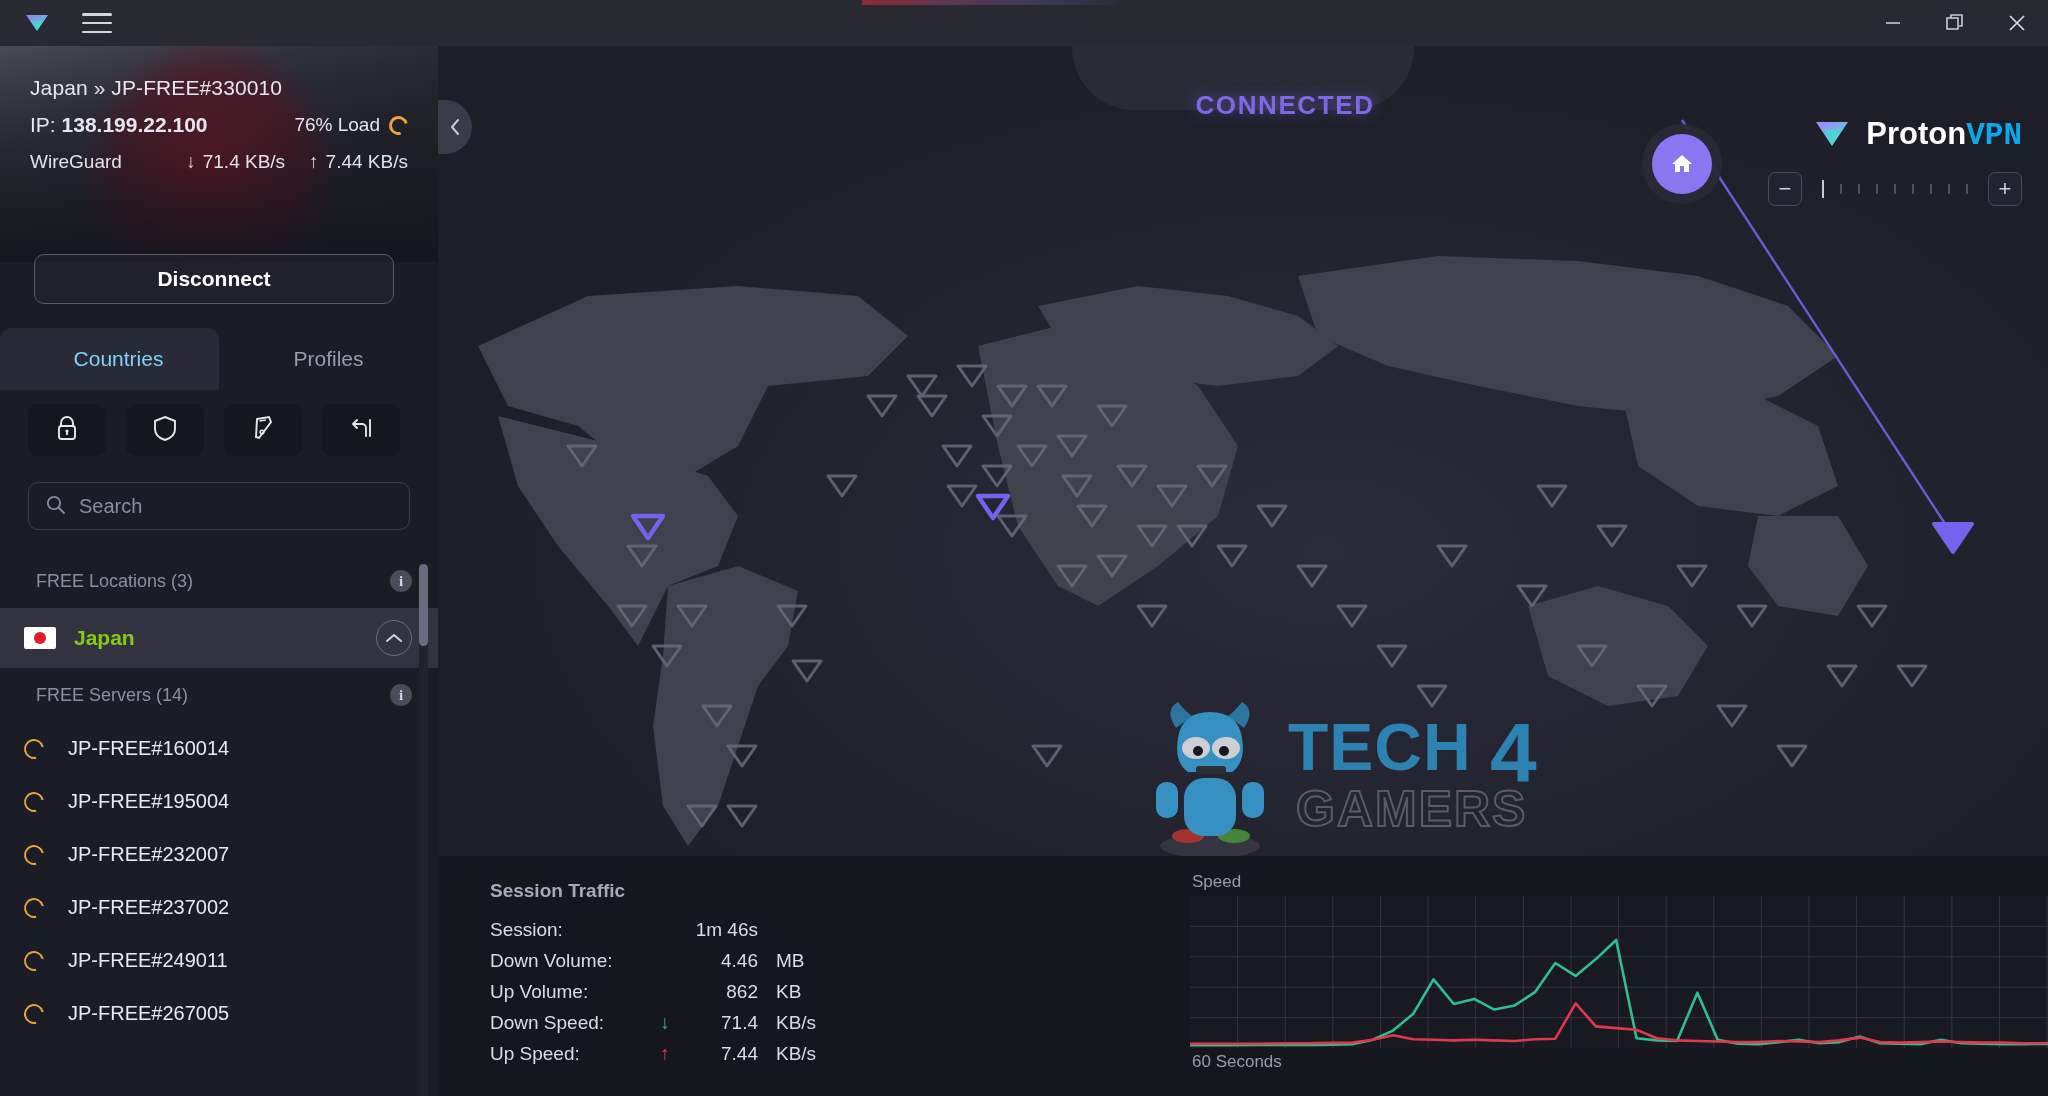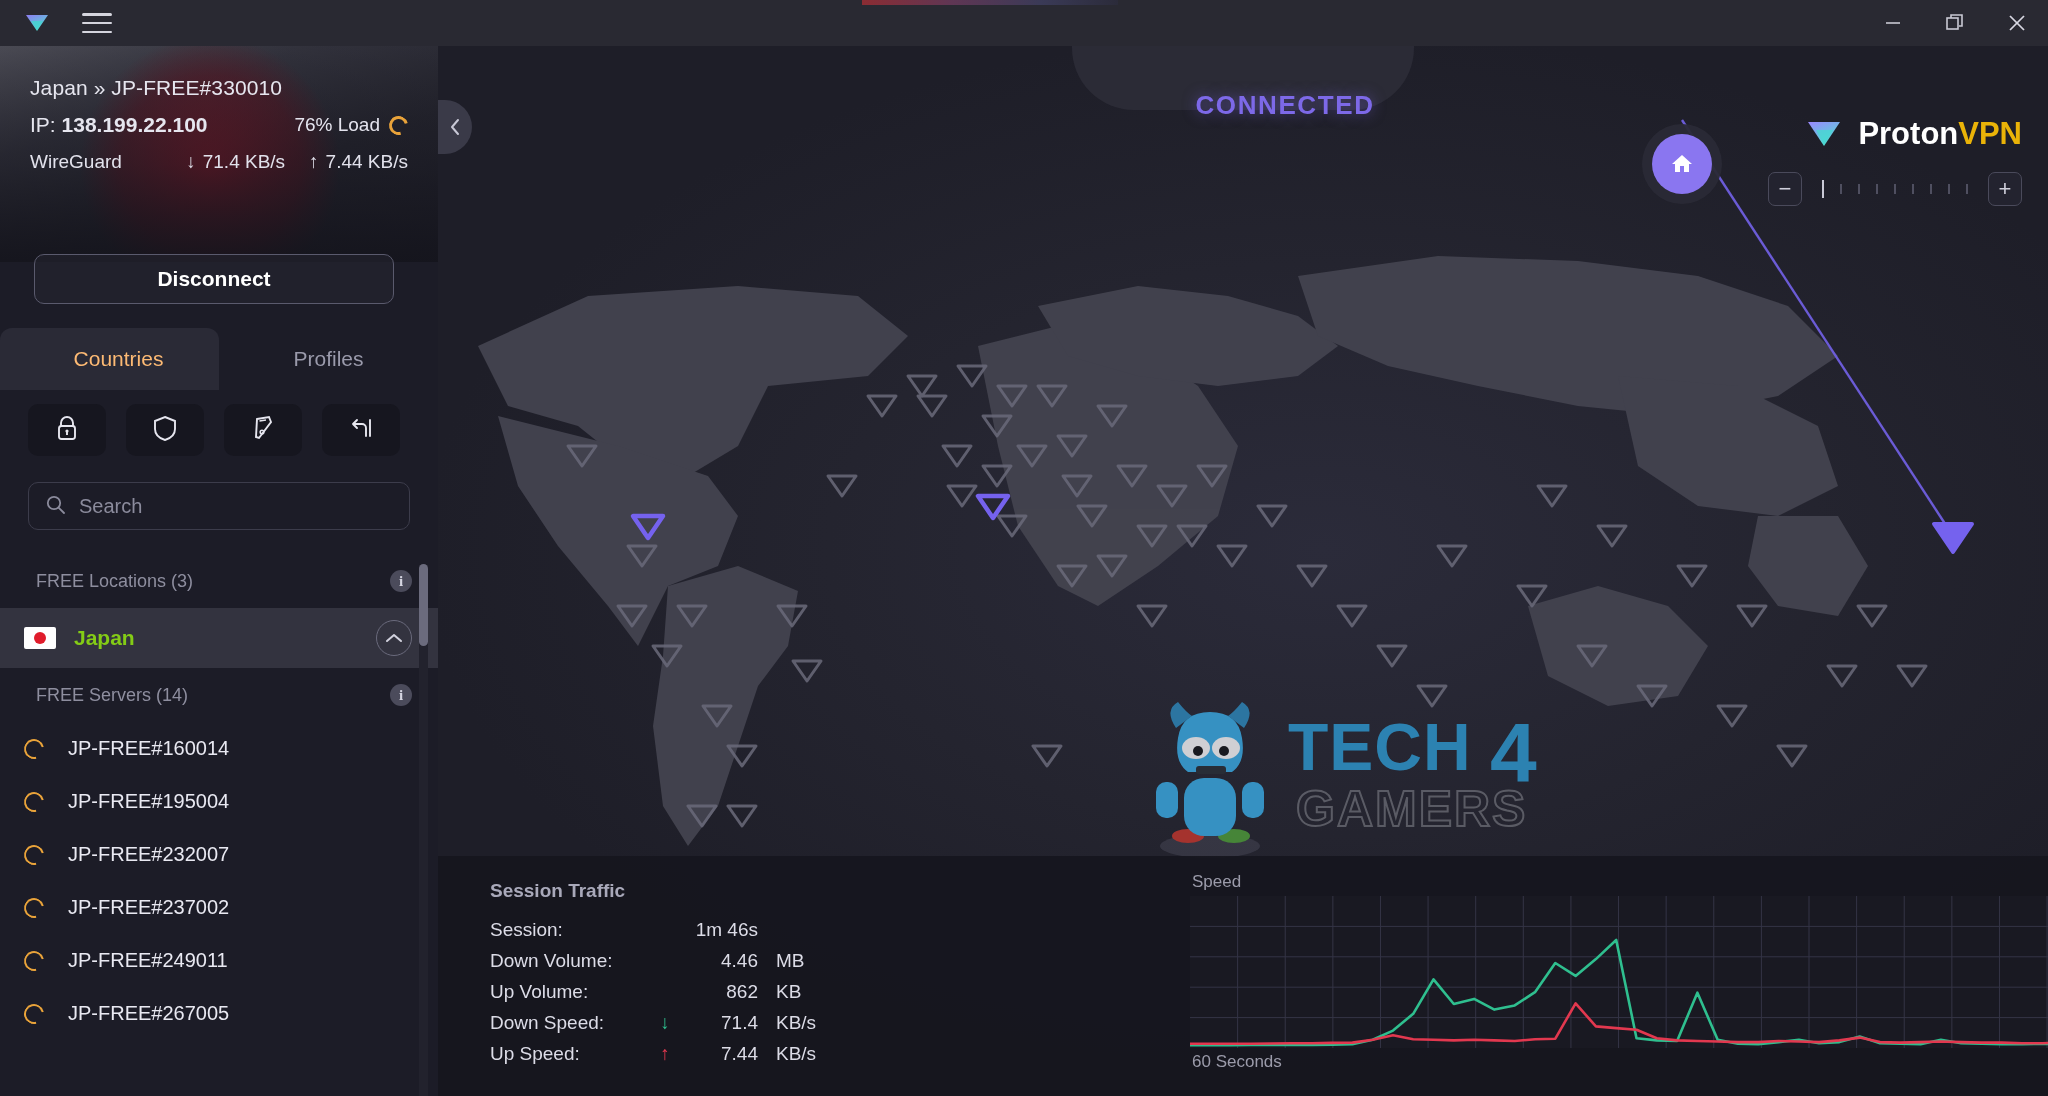--- a/index.html
+++ b/index.html
@@ -52,21 +52,21 @@
   .disconnect-btn {
     position:absolute; left:34px; top:208px; width:360px; height:50px;
     border:1.6px solid #5a5a6d; border-radius:10px; background:rgba(38,38,50,.55);
     color:#fff; font-size:21px; font-weight:bold; display:flex; align-items:center; justify-content:center;
     cursor:pointer; z-index:4;
   }
 
   .tabs { position:absolute; top:282px; left:0; width:438px; height:62px; background:#1c1c27; display:flex; }
   .tab { width:219px; height:62px; display:flex; align-items:center; justify-content:center;
          font-size:21px; color:#9a9aab; cursor:pointer; }
-  .tab.active { color:#fdba74; background:#2a2a36; border-top-left-radius:12px; border-top-right-radius:12px;padding-left:18px; }
+  .tab.active { color:#7dd3fc; background:#2a2a36; border-top-left-radius:12px; border-top-right-radius:12px;padding-left:18px; }
 
   .icon-row { position:absolute; top:358px; left:28px; display:flex; gap:20px; }
   .icon-btn { width:78px; height:52px; border-radius:10px; background:#16161f;
               display:flex; align-items:center; justify-content:center; cursor:pointer; }
 
   .searchbox { position:absolute; top:436px; left:28px; width:382px; height:48px;
       border:1.4px solid #3c3c4b; border-radius:10px; display:flex; align-items:center; padding:0 16px; gap:13px; cursor:text;}
   .searchbox .ph { color:#8b8b9c; font-size:20px; }
 
   .list { position:absolute; top:508px; left:0; width:438px; height:588px; overflow:hidden; }
@@ -107,21 +107,21 @@
       text-shadow:0 0 14px rgba(125,105,232,.55);margin-left:42px; }
 
   .home-node { position:absolute; left:1214px; top:88px; width:60px; height:60px; border-radius:50%;
       background:#8a76f0; display:flex; align-items:center; justify-content:center; z-index:6;
       box-shadow:0 0 0 10px rgba(42,42,54,.95); }
 
   .svg-layer { position:absolute; inset:0; width:1610px; height:1050px; }
 
   .pvpn-logo { position:absolute; right:26px; top:68px; display:flex; align-items:center; gap:14px; z-index:7; }
   .pvpn-logo .txt { font-size:31px; font-weight:bold; color:#fff; }
-  .pvpn-logo .txt em { font-style:normal; color:#eab308; }
+  .pvpn-logo .txt em { font-style:normal; color:#0ea5e9;font-family:Liberation Mono, monospace; }
 
   .zoomctl { position:absolute; right:26px; top:126px; display:flex; align-items:center; gap:12px; z-index:7;}
   .zbtn { width:34px; height:34px; border:1.4px solid #4a4a5b; border-radius:7px; background:#23232f;
       color:#cfcfdb; display:flex; align-items:center; justify-content:center; font-size:22px; cursor:pointer;}
   .ztrack { display:flex; align-items:center; gap:0; }
   .ztick { width:2px; height:10px; background:#4f4f60; margin:0 8px; }
   .ztick.on { height:18px; background:#c9c9d6; }
 
   .watermark { position:absolute; left:700px; top:640px; width:450px; height:180px; z-index:4; opacity:.92;}
 

